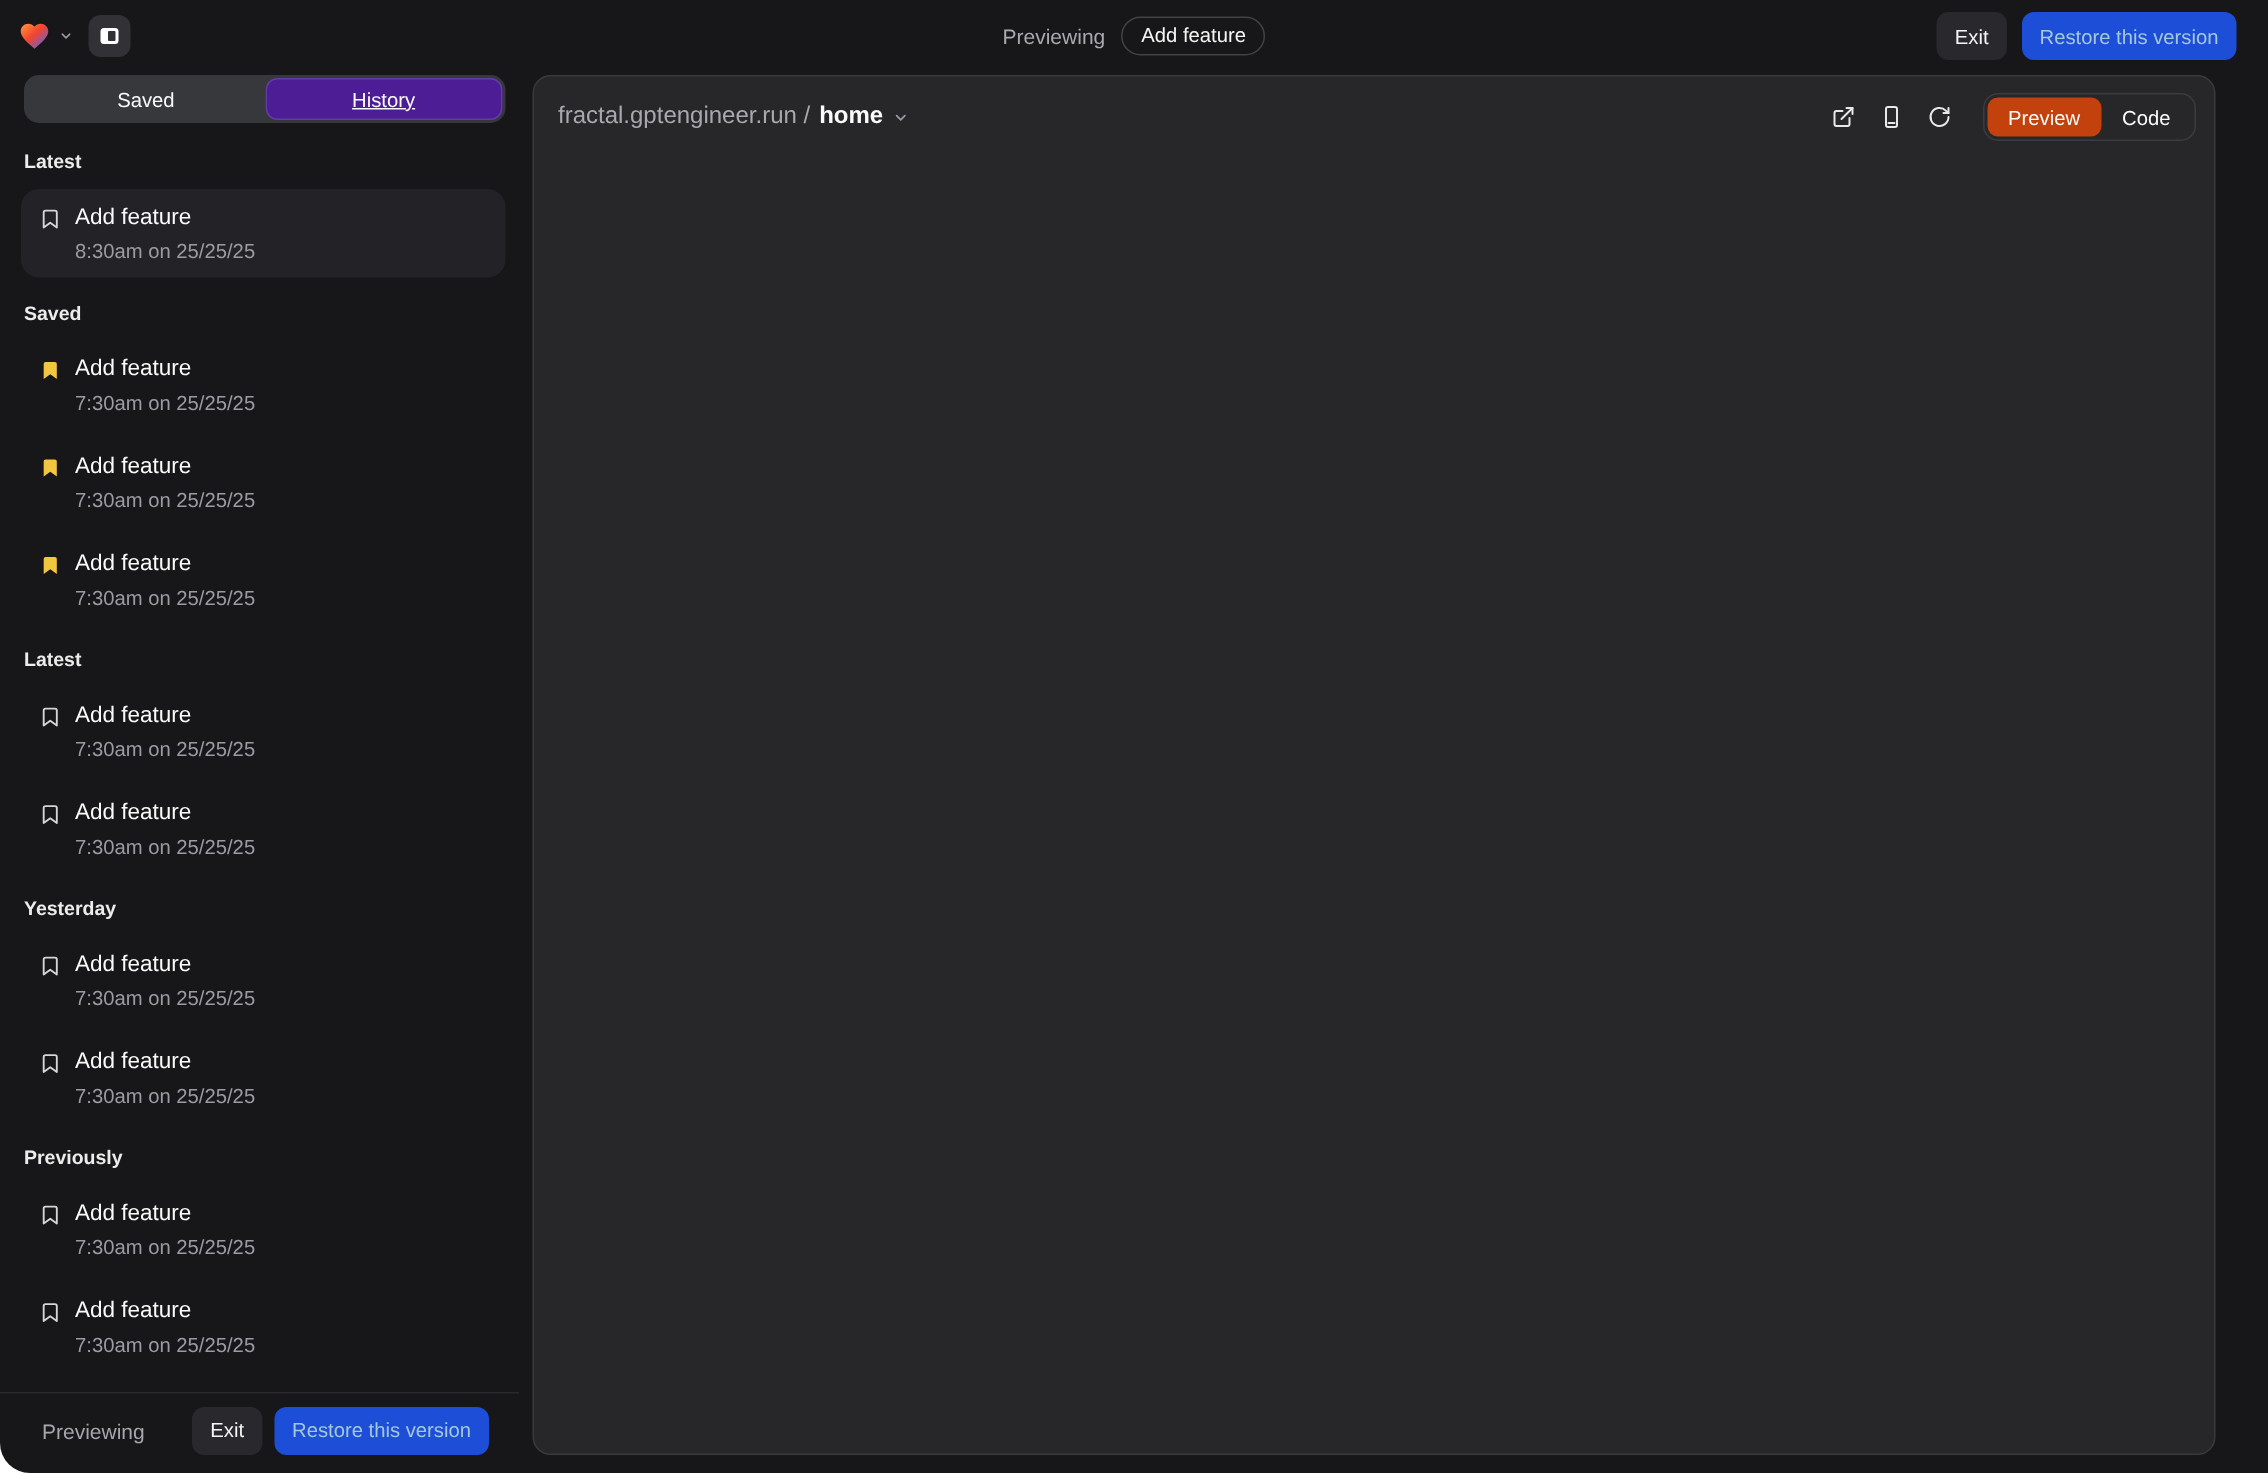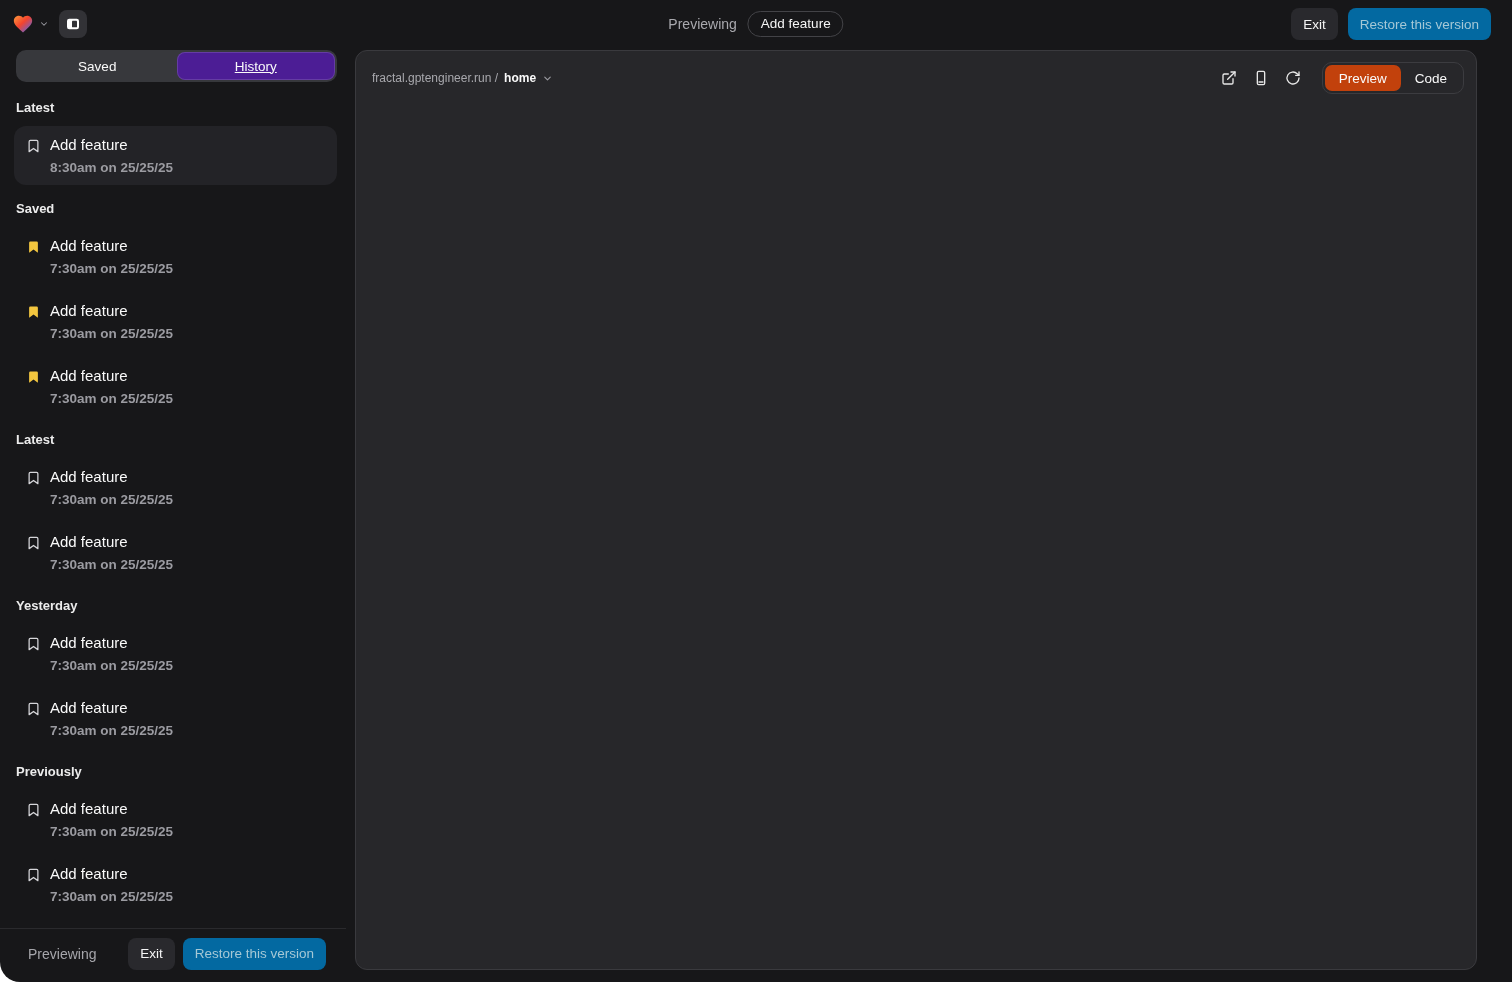--- a/index.html
+++ b/index.html
@@ -13,47 +13,47 @@
   .logo-btn { display:flex; align-items:center; gap:5px; }
   .logo-btn svg.heart { width:22px; height:22px; display:block; }
   .chev { color:#9a9aa0; display:flex; }
   .panel-toggle { width:28px; height:28px; background:#323236; border-radius:8px; display:grid; place-items:center; }
   .topbar-center { position:absolute; left:50%; top:0; height:48px; transform:translateX(-50%); display:flex; align-items:center; gap:11px; }
   .status-text { font-size:14px; color:#a9a9ae; }
   .pill { border:1px solid #434347; border-radius:999px; padding:4px 12px 5px; font-size:13.5px; color:#f5f5f5; font-weight:500; }
   .topbar-right { display:flex; align-items:center; gap:10px; }
   .btn { height:32px; padding:0 12px; border-radius:8px; font-size:13.5px; font-weight:500; display:inline-flex; align-items:center; }
   .btn-dark { background:#29292d; color:#f5f5f5; }
-  .btn-accent { background:#0369a1; color:#a5c8d6; }
+  .btn-accent { background:#1d4ed8; color:#a5c8d6; }
 
   
   .sidebar { position:absolute; top:48px; left:0; bottom:0; width:346px; display:flex; flex-direction:column; }
   .tabs { display:flex; margin:2px 9px 2px 16px; background:#37383c; border-radius:10px; padding:2px; height:32px; flex:none; }
   .tab { flex:1; border-radius:8px; font-size:13.5px; color:#fafafa; font-weight:500; }
   .tab.active { background:#4c1d95; box-shadow:inset 0 0 0 1px rgba(255,255,255,.14);text-decoration:underline; }
   .history-list { flex:1; overflow:hidden; padding:0 9px 0 14px; }
   .section-title { font-size:13px; color:#ececec; margin:16px 2px 11px; }
   .section-items { display:flex; flex-direction:column; gap:6px; }
   .history-item { display:flex; gap:9px; padding:10px 12px; border-radius:12px; align-items:flex-start; text-align:left; width:100%; }
   .history-item.highlighted { background:#232327; }
   .bm { display:flex; margin-top:2px; }
   .bm svg { width:15px; height:16px; }
   .bm-outline { display:block; color:#d6d6da; }
   .bm-filled { display:none; }
   .history-item.saved .bm-filled { display:block; }
   .item-title { font-size:15px; font-weight:500; color:#fafafa; }
-  .item-time { font-size:13.5px; color:#9b9ba1; margin-top:7px;font-weight:bold; }
+  .item-time { font-size:13.5px; color:#9b9ba1; margin-top:7px; }
   .sidebar-footer { flex:none; height:54px; border-top:1px solid #2a2a2d; display:flex; align-items:center; justify-content:space-between; padding:0 20px 4px 28px; }
   .footer-status { font-size:14px; color:#a6a6ab; }
   .footer-buttons { display:flex; gap:8px; }
 
   
   .preview-panel { position:absolute; left:355px; top:50px; width:1122px; height:920px; background:#27272a; border:1px solid #3a3a3e; border-radius:12px; display:flex; flex-direction:column; }
   .preview-header { height:46px; flex:none; display:flex; align-items:center; justify-content:space-between; padding:8px 12px 0 16px; }
-  .url-selector { display:flex; align-items:center; gap:6px; font-size:12px; }
+  .url-selector { display:flex; align-items:center; gap:6px; font-size:16px; }
   .url-prefix { color:#a8a8ad; }
   .url-page { color:#fafafa; font-weight:600; }
   .icon-btn { width:26px; height:26px; display:grid; place-items:center; color:#e8e8e8; border-radius:6px; }
   .preview-actions { display:flex; align-items:center; gap:6px; }
   .segmented { display:flex; padding:2px; border:1px solid #3c3c40; border-radius:10px; height:32px; margin-left:10px; }
   .seg { padding:0 14px; font-size:13.5px; color:#fafafa; font-weight:500; border-radius:7px; display:flex; align-items:center; }
   .seg.active { background:#c2410c; }
   .preview-body { flex:1; }
 
   

